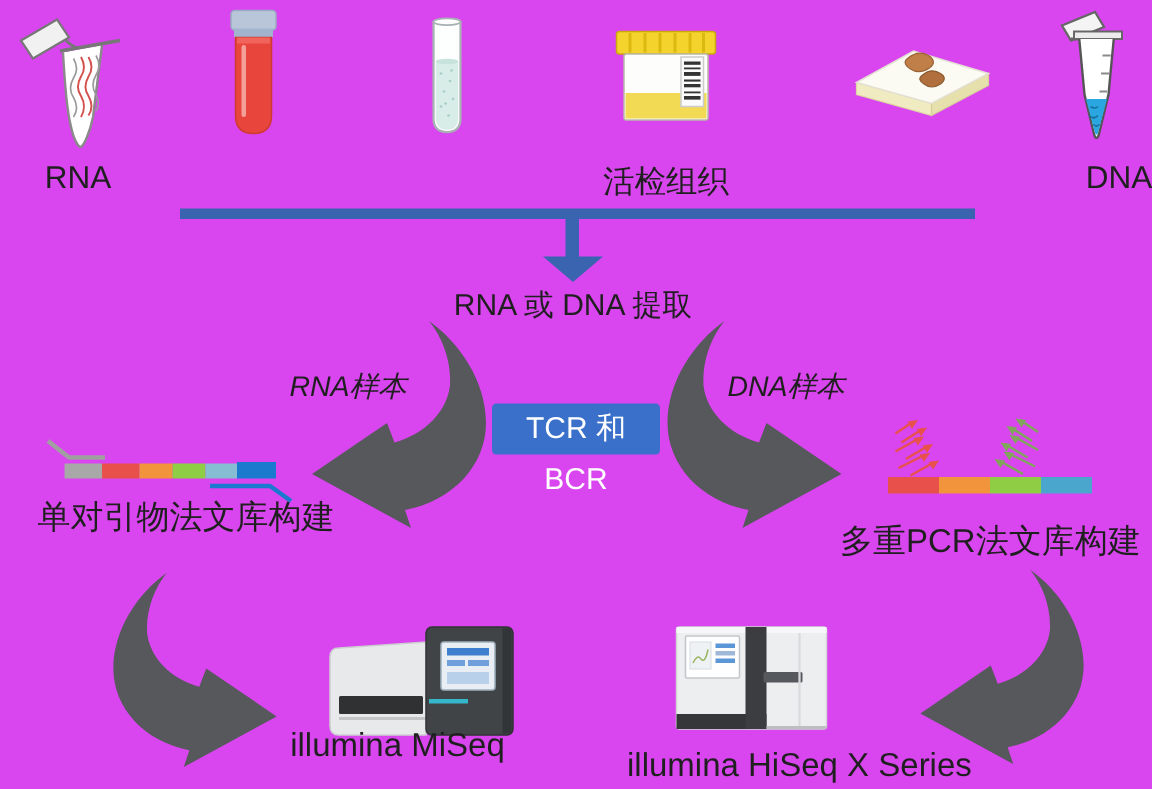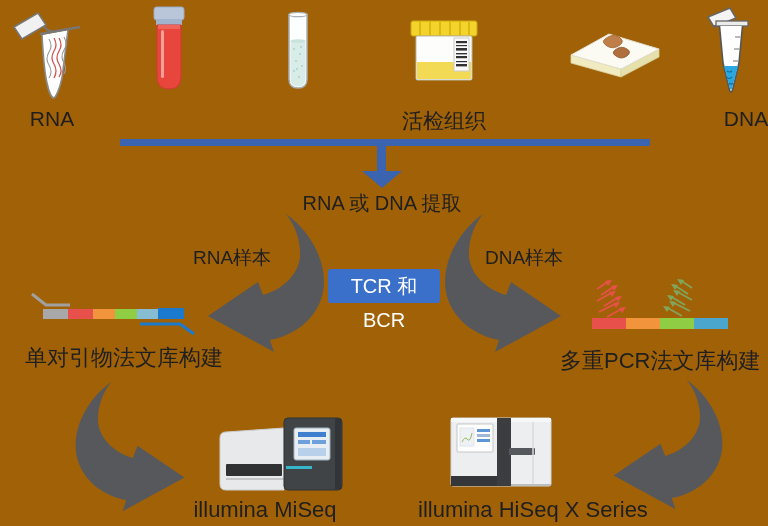--- a/index.html
+++ b/index.html
@@ -1,25 +1,25 @@
 <!DOCTYPE html>
 <html style="--accent-blue: #3a63b0; --box-blue: #3a70c9; --arrow-gray: #57585c; --text: #1f1f1f; --seg-gray: #a8a8a8; --seg-red: #e8514b; --seg-orange: #f2943b; --seg-green: #8fce44; --seg-lightblue: #86bdd3; --seg-blue: #1b79ce; --seg-teal: #4ba6ce; --primer-red: #e8514b; --primer-green: #7fa65b; --blood-red: #e8453c; --dna-blue: #2aa7e0; --lid-yellow: #f4d32c;"><head>
 <meta charset="utf-8">
 <style>
   html,body{margin:0;padding:0;background:#ffffff;}
   .canvas{
-    position:relative;width:768px;height:526px;background:#a16207;
+    position:relative;width:768px;height:526px;background:#d946ef;
     font-family:"Liberation Sans", sans-serif;color:var(--text,#1f1f1f);
     overflow:hidden;
   }
   .abs{position:absolute;}
   .label{position:absolute;text-align:center;white-space:nowrap;color:var(--text,#1f1f1f);}
   .sample-label{font-size:21px;font-weight:500;}
   .extract-label{font-size:20px;}
-  .branch-label{font-size:19px;}
+  .branch-label{font-size:19px;font-style:italic;}
   .method-label{font-size:22px;}
   .seq-label{font-size:22px;}
   .flow-line{position:absolute;left:120px;top:139px;width:530px;height:7px;background:var(--accent-blue,#3a63b0);}
   .down-stem{position:absolute;left:377px;top:146px;width:9px;height:26px;background:var(--accent-blue,#3a63b0);}
   .down-head{position:absolute;left:362px;top:171px;width:0;height:0;
     border-left:20px solid transparent;border-right:20px solid transparent;
     border-top:17px solid var(--accent-blue,#3a63b0);}
   .tcr-box{
     position:absolute;left:328px;top:269px;width:112px;height:34px;
     background:var(--box-blue,#3a70c9);border-radius:3px;color:#fff;
@@ -159,21 +159,21 @@
       </g>
     </defs>
     <use href="#pcluster" x="6" y="1" style="color:var(--primer-red,#e8514b)"></use>
     <use href="#pcluster" transform="translate(103,0) scale(-1,1)" style="color:var(--primer-green,#7fa65b)"></use>
     <rect x="2" y="42" width="34" height="11" style="fill:var(--seg-red,#e8514b)"></rect>
     <rect x="36" y="42" width="34" height="11" style="fill:var(--seg-orange,#f2943b)"></rect>
     <rect x="70" y="42" width="34" height="11" style="fill:var(--seg-green,#8fce44)"></rect>
     <rect x="104" y="42" width="34" height="11" style="fill:var(--seg-teal,#4ba6ce)"></rect>
   </svg>
 
-  <div class="label method-label" style="left:13px;top:343px;width:222px">单对引物法文库构建</div>
+  <div class="label method-label" style="left:13px;top:330px;width:222px">单对引物法文库构建</div>
   <div class="label method-label" style="left:560px;top:346px;width:200px">多重PCR法文库构建</div>
 
   <svg class="abs swoosh" style="left:68px;top:380px" width="124" height="137" viewBox="0 0 132 146">
     <path transform="translate(132,0) scale(-1,1)" d="M86 2 C106 16 124 42 124 70 C124 98 102 122 70 128 L74 140 L8 104 L58 70 L63 83
              C84 77 98 62 100 45 C101 29 95 13 86 2 Z"></path>
   </svg>
   <svg class="abs swoosh" style="left:606px;top:378px" width="124" height="137" viewBox="0 0 132 146">
     <path d="M86 2 C106 16 124 42 124 70 C124 98 102 122 70 128 L74 140 L8 104 L58 70 L63 83
              C84 77 98 62 100 45 C101 29 95 13 86 2 Z"></path>
   </svg>
@@ -201,16 +201,16 @@
     <line x1="86" y1="8" x2="86" y2="70" stroke="#d8dadd" stroke-width="1.5"></line>
     <rect x="10" y="10" width="36" height="28" rx="1" fill="#fefefe" stroke="#c3c6c9" stroke-width="1"></rect>
     <rect x="13" y="14" width="14" height="18" fill="#eef2f5" stroke="#dde2e6" stroke-width="0.8"></rect>
     <path d="M15 28 q3 -6 5 -3 q3 4 5 -6" fill="none" stroke="#9ab55f" stroke-width="1"></path>
     <rect x="30" y="15" width="13" height="3" fill="#5b96d6"></rect>
     <rect x="30" y="20" width="13" height="3" fill="#9fb8d8"></rect>
     <rect x="30" y="25" width="13" height="3" fill="#5b96d6"></rect>
     <rect x="64" y="70" width="40" height="2" fill="#bcbec0"></rect>
   </svg>
 
-  <div class="label seq-label" style="left:185px;top:497px;width:160px">illumina MiSeq</div>
+  <div class="label seq-label" style="left:185px;top:484px;width:160px">illumina MiSeq</div>
   <div class="label seq-label" style="left:418px;top:497px;width:195px">illumina HiSeq X Series</div>
 
 </div>
 
 </body></html>

